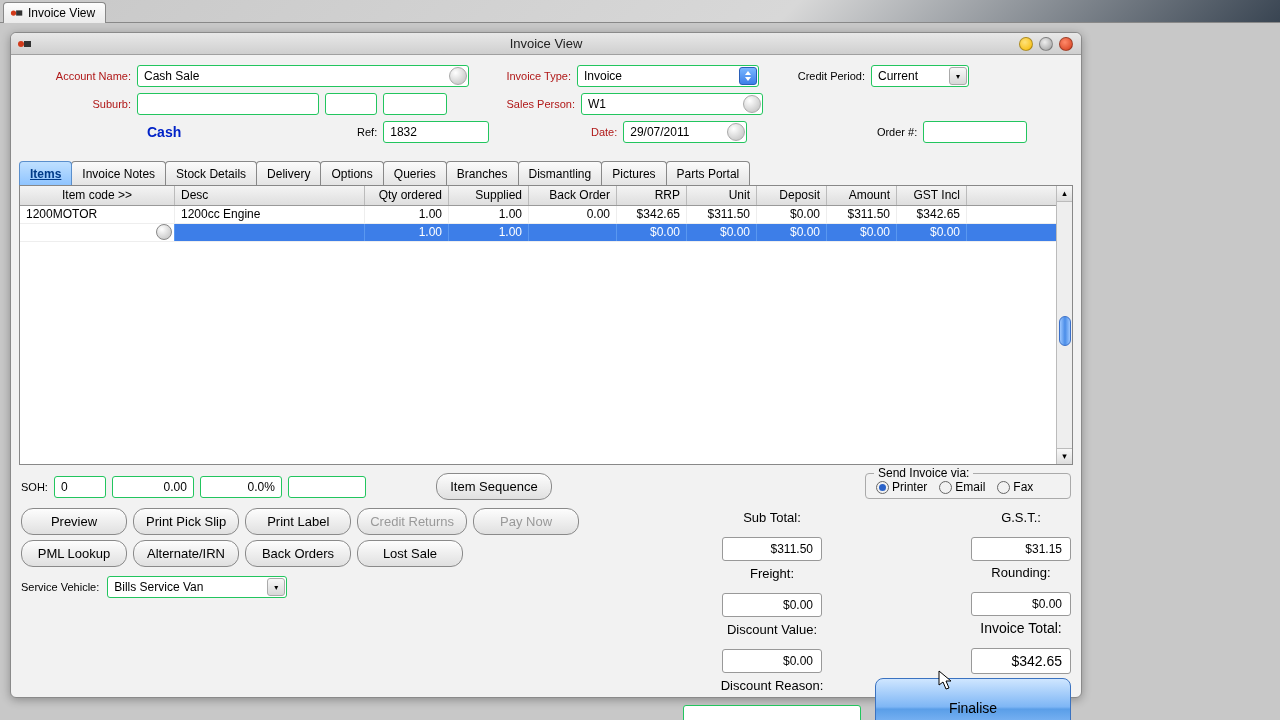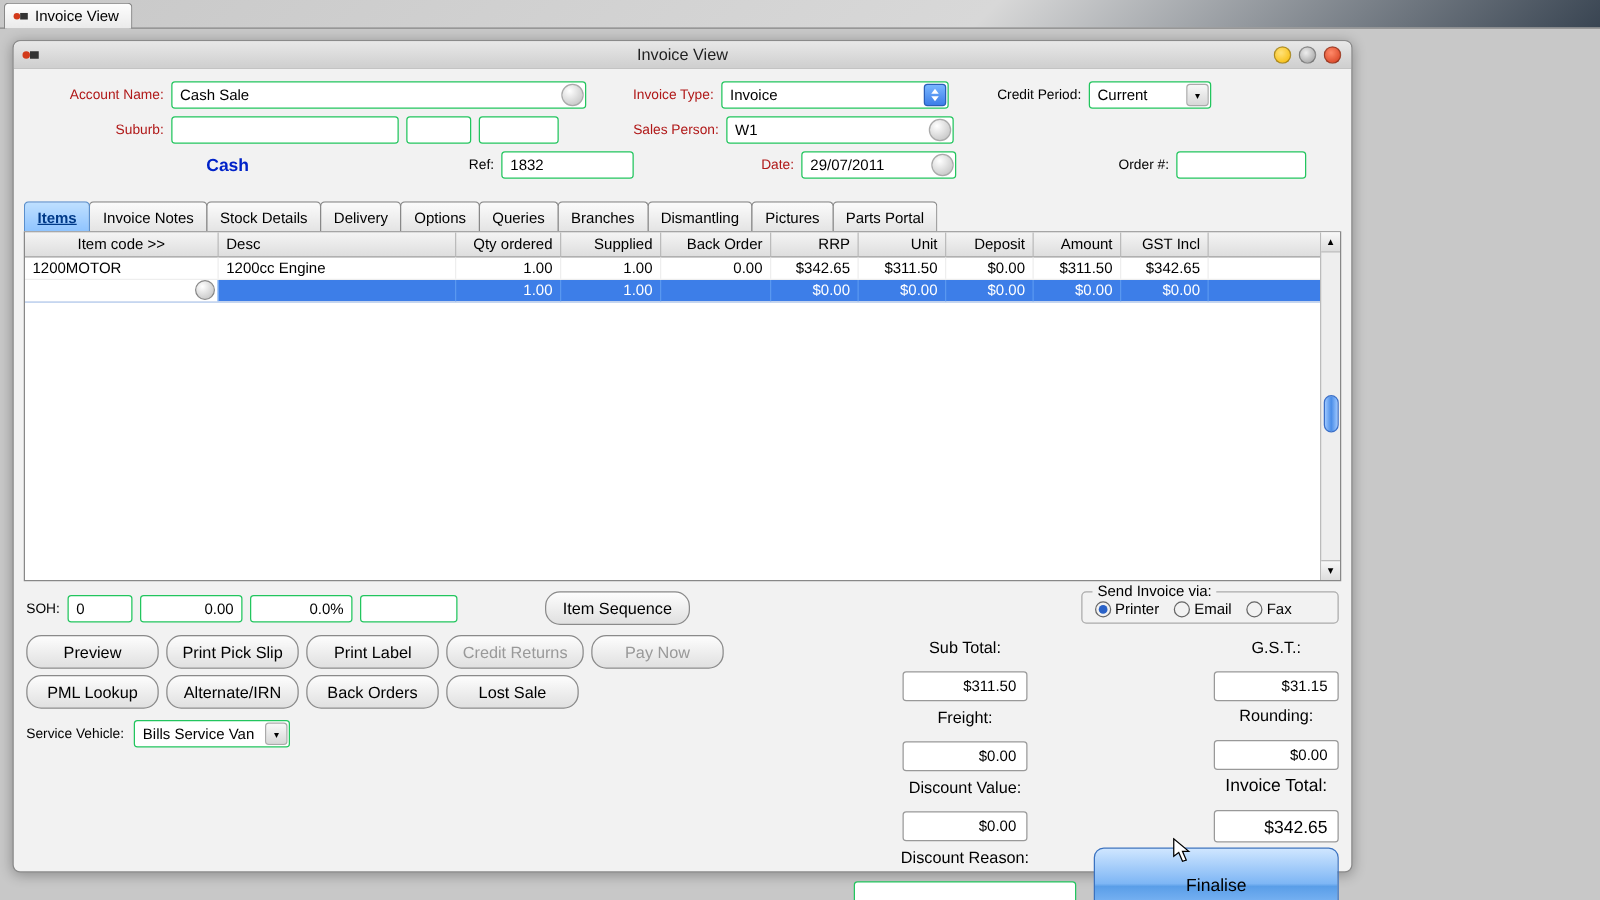--- a/index.html
+++ b/index.html
@@ -30,21 +30,21 @@
   .lbl.black { color: #000; }
   
   .input { background: #fff; border: 1px solid #22c55e; height: 22px; padding: 2px 6px; font-size: 13px; border-radius: 3px; }
   .input.combo { position: relative; padding-right: 22px; }
   .combo-btn { position: absolute; right: 1px; top: 1px; width: 18px; height: 18px; background: linear-gradient(#f8f8f8, #d8d8d8); border: 1px solid #aaa; border-radius: 3px; display: flex; align-items: center; justify-content: center; }
   .combo-btn.round { border-radius: 50%; width: 18px; height: 18px; background: radial-gradient(circle at 35% 30%, #fff, #bbb); }
   .combo-btn.blue { background: linear-gradient(#79b6ff,#3d7ee8); border-color:#2a5fb8; }
   .combo-btn.blue::after { content:""; width:0;height:0;border-left:3px solid transparent;border-right:3px solid transparent;border-top:4px solid #fff; position:absolute; bottom:3px;}
   .combo-btn.blue::before { content:""; width:0;height:0;border-left:3px solid transparent;border-right:3px solid transparent;border-bottom:4px solid #fff; position:absolute; top:3px;}
   
-  .cash-text { color: #0022c8; font-weight: bold; font-size: 14px; margin-left: 28px; }
+  .cash-text { color: #0022c8; font-weight: bold; font-size: 14px; margin-left: 10px; }
   
   .tabs { display: flex; margin: 6px 8px 0 8px; }
   .tab { background: linear-gradient(#fbfbfb, #e4e4e4); border: 1px solid #888; border-bottom: none; border-radius: 4px 4px 0 0; padding: 4px 10px; margin-right: -1px; font-size: 13px; cursor: pointer; }
   .tab.active { background: linear-gradient(#bfe0ff, #8fc4ff); color: #003a88; font-weight: bold; border-color:#5a8fcc; position:relative; z-index:1;}
   .tab .ul { text-decoration: underline; }
   
   .grid-wrap { margin: 0 8px; border: 1px solid #888; background: #fff; height: 280px; position: relative; }
   .grid-head { display: flex; background: linear-gradient(#f4f4f4, #dedede); border-bottom: 1px solid #999; height: 20px; }
   .gh { border-right: 1px solid #bbb; padding: 2px 6px; font-size: 12px; white-space: nowrap; overflow: hidden; }
   .grid-body { }
@@ -266,21 +266,21 @@
           <button class="btn disabled">Pay Now</button>
         </div>
         <div class="btn-row">
           <button class="btn">PML Lookup</button>
           <button class="btn">Alternate/IRN</button>
           <button class="btn">Back Orders</button>
           <button class="btn">Lost Sale</button>
         </div>
         <div class="svw">
           <span class="lbl black">Service Vehicle:</span>
-          <div class="input combo" style="width:125px; position:relative">
+          <div class="input combo" style="width:180px; position:relative">
             <span>Bills Service Van</span>
             <div class="combo-btn" style="font-size:8px">▾</div>
           </div>
         </div>
       </div>
 
       <div class="totals" style="margin-top:2px">
         <div class="totals-col">
           <div class="total-row">
               <span class="tlbl">Sub Total:</span>

